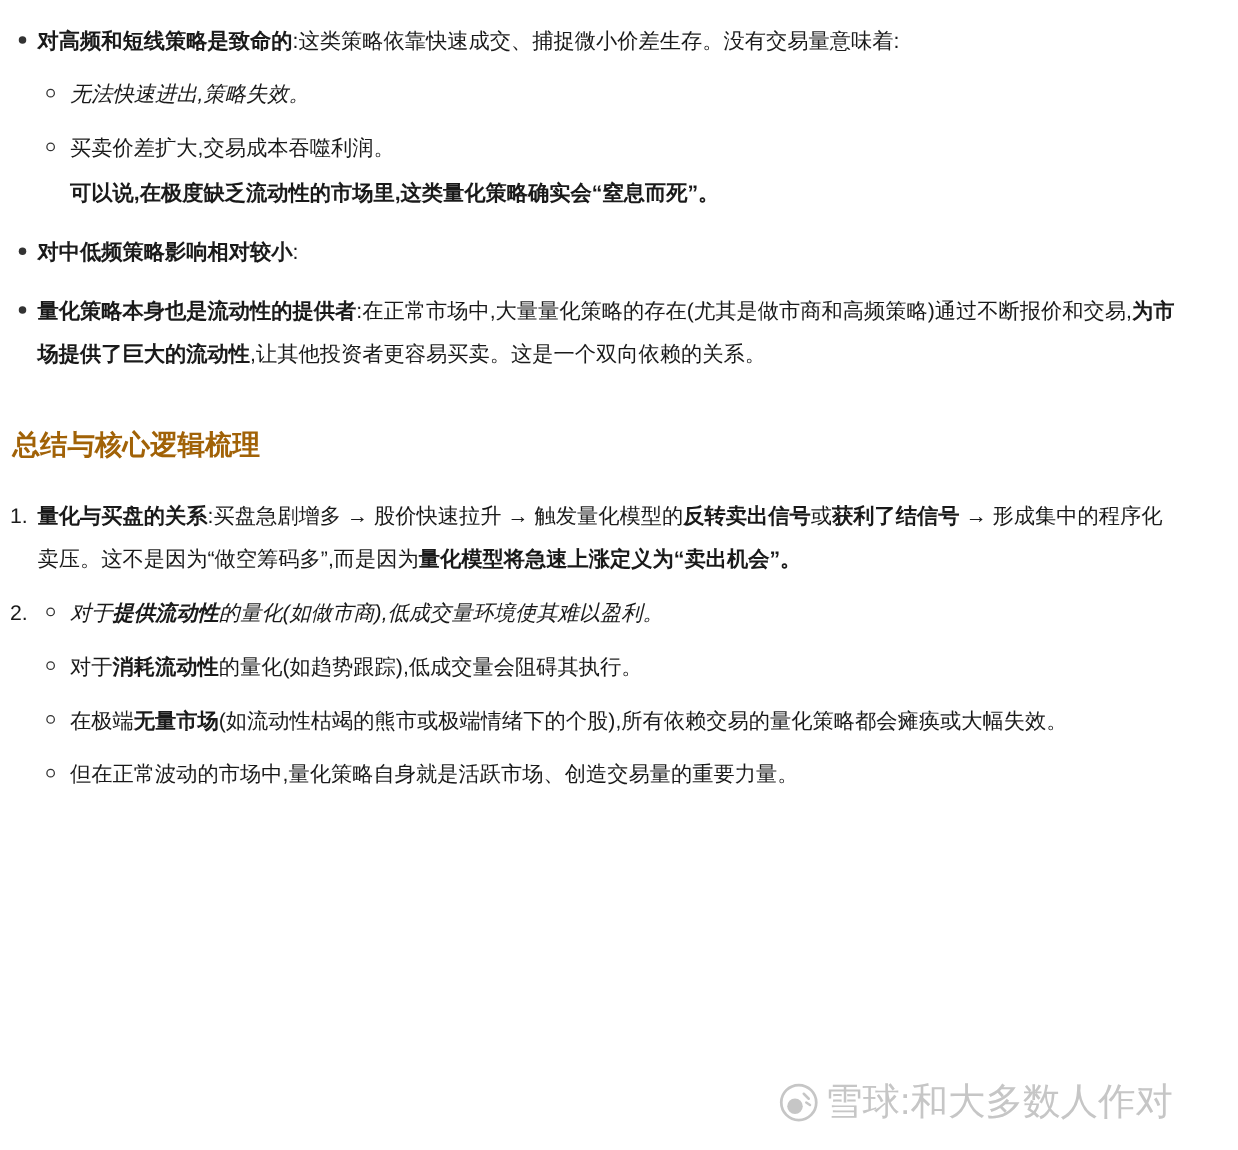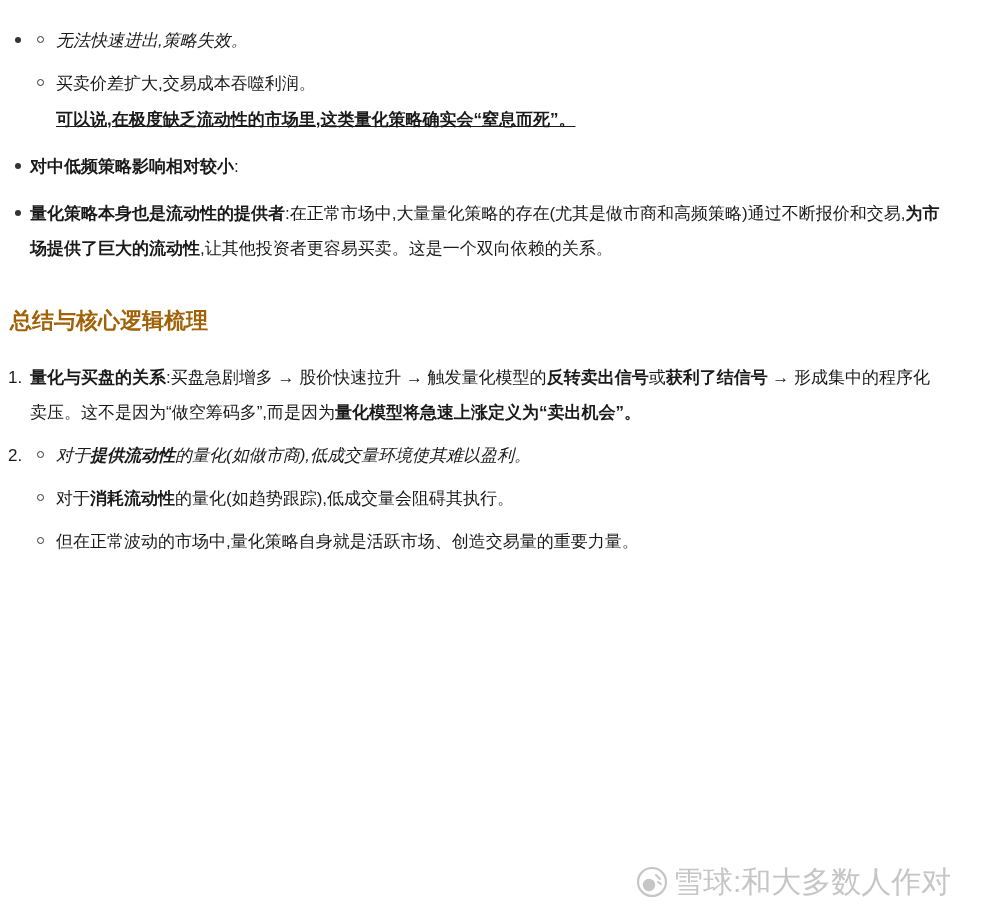--- a/index.html
+++ b/index.html
@@ -37,40 +37,40 @@
   ul.l2 > li { position: relative; padding-left: 26px; margin-top: 8px; }
   ul.l2 > li:first-child { margin-top: 0; font-style: italic; }
   ul.l2 > li > .circle {
     position: absolute; left: 7px; top: 13px;
     width: 7px; height: 7px; border-radius: 50%;
     border: 1.5px solid #333333;
     box-sizing: border-box;
     background: transparent;
   }
 
-  .conclusion { margin-left: 26px !important; margin-top: 1px !important; font-weight: 700; text-decoration: underline; }
+  .conclusion { margin-left: 26px !important; margin-top: 1px !important; font-weight: 700; }
 
   h2.section-heading {
     font-size: 22px;
     line-height: 30px;
     font-weight: 700;
     margin: 40px 0 24px 2px;
     color: #a16207;
   }
 
   
   ol.nl { list-style: none; margin: 0; padding: 0; }
   ol.nl > li { position: relative; padding-left: 22px; margin-top: 8px; }
   ol.nl > li:first-child { margin-top: 0; }
   ol.nl > li > .num { position: absolute; left: 0; top: 0; }
 
   
   .watermark {
     position: absolute;
-    left: 636px; top: 864px;
+    left: 623px; top: 864px;
     z-index: 0;
     display: flex; align-items: center; gap: 5px;
     color: #c6c6c6;
     font-size: 30px;
     line-height: 36px;
     white-space: nowrap;
     user-select: none;
   }
   .watermark svg { display: block; }
 </style>
@@ -88,20 +88,21 @@
   </span>
   <span>雪球:和大多数人作对</span>
 </div>
 
 <div class="doc">
 
   <ul class="l1">
 
     <li>
       <span class="disc"></span>
+      <p><span class="b">对高频和短线策略是致命的</span><span>:这类策略依靠快速成交、捕捉微小价差生存。没有交易量意味着:</span></p>
       <ul class="l2">
         <li>
           <span class="circle"></span>
           <p><span>无法快速进出,策略失效。</span></p>
         </li>
         <li>
           <span class="circle"></span>
           <p><span>买卖价差扩大,交易成本吞噬利润。</span></p>
         </li>
       </ul>
@@ -135,20 +136,24 @@
         <li>
           <span class="circle"></span>
           <p><span>对于</span><span class="b">提供流动性</span><span>的量化(如做市商),低成交量环境使其难以盈利。</span></p>
         </li>
         <li>
           <span class="circle"></span>
           <p><span>对于</span><span class="b">消耗流动性</span><span>的量化(如趋势跟踪),低成交量会阻碍其执行。</span></p>
         </li>
         <li>
           <span class="circle"></span>
+          <p><span>在极端</span><span class="b">无量市场</span><span>(如流动性枯竭的熊市或极端情绪下的个股),所有依赖交易的量化策略都会瘫痪或大幅失效。</span></p>
+        </li>
+        <li>
+          <span class="circle"></span>
           <p><span>但在正常波动的市场中,量化策略自身就是活跃市场、创造交易量的重要力量。</span></p>
         </li>
       </ul>
     </li>
 
   </ol>
 
 </div>
 
 </body></html>

